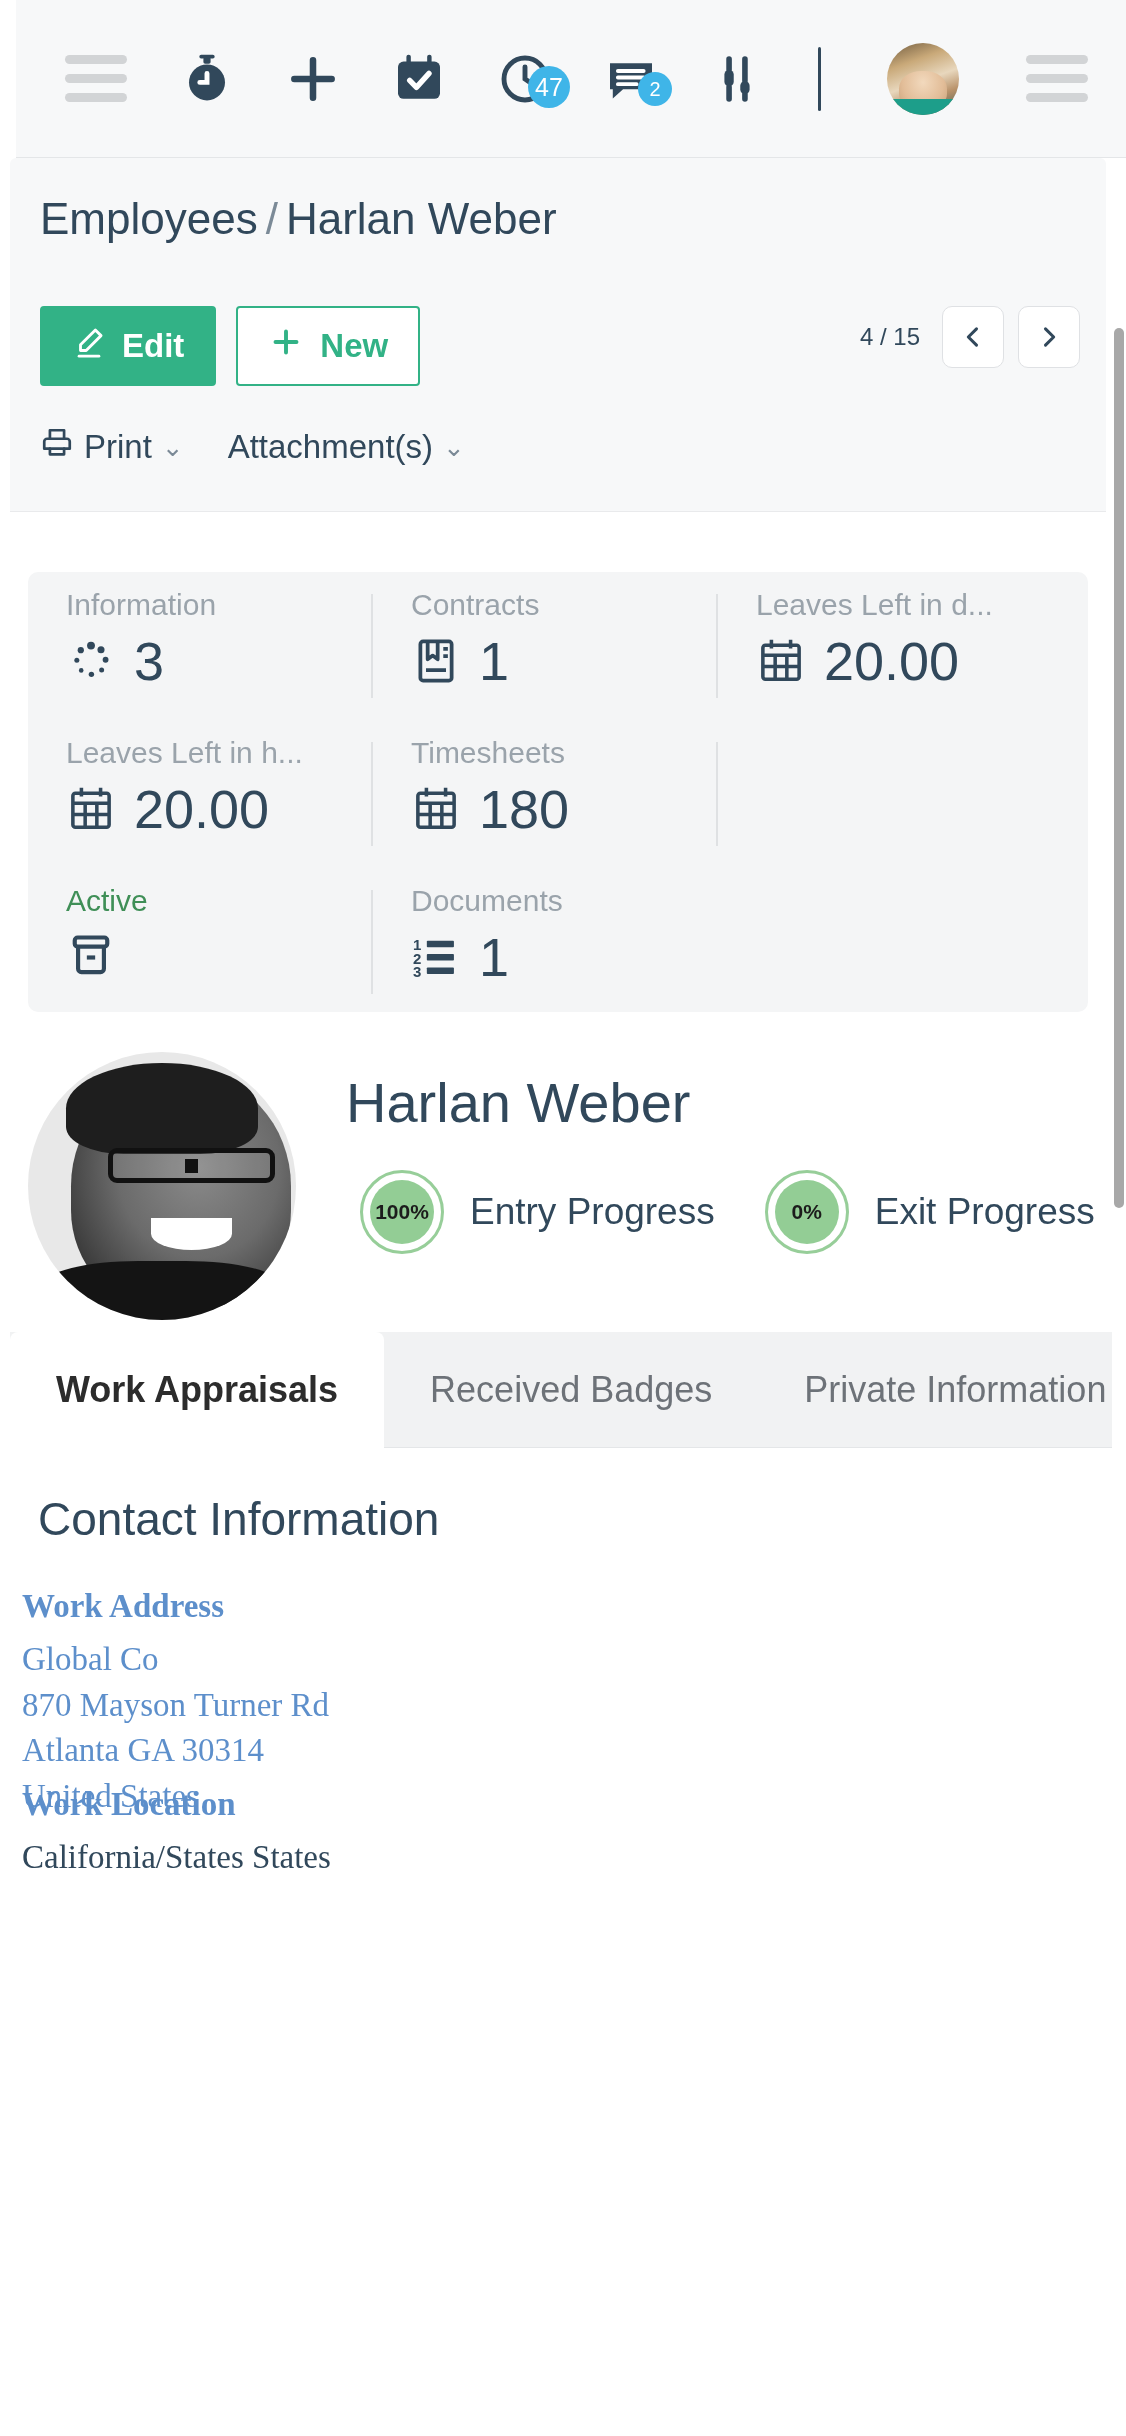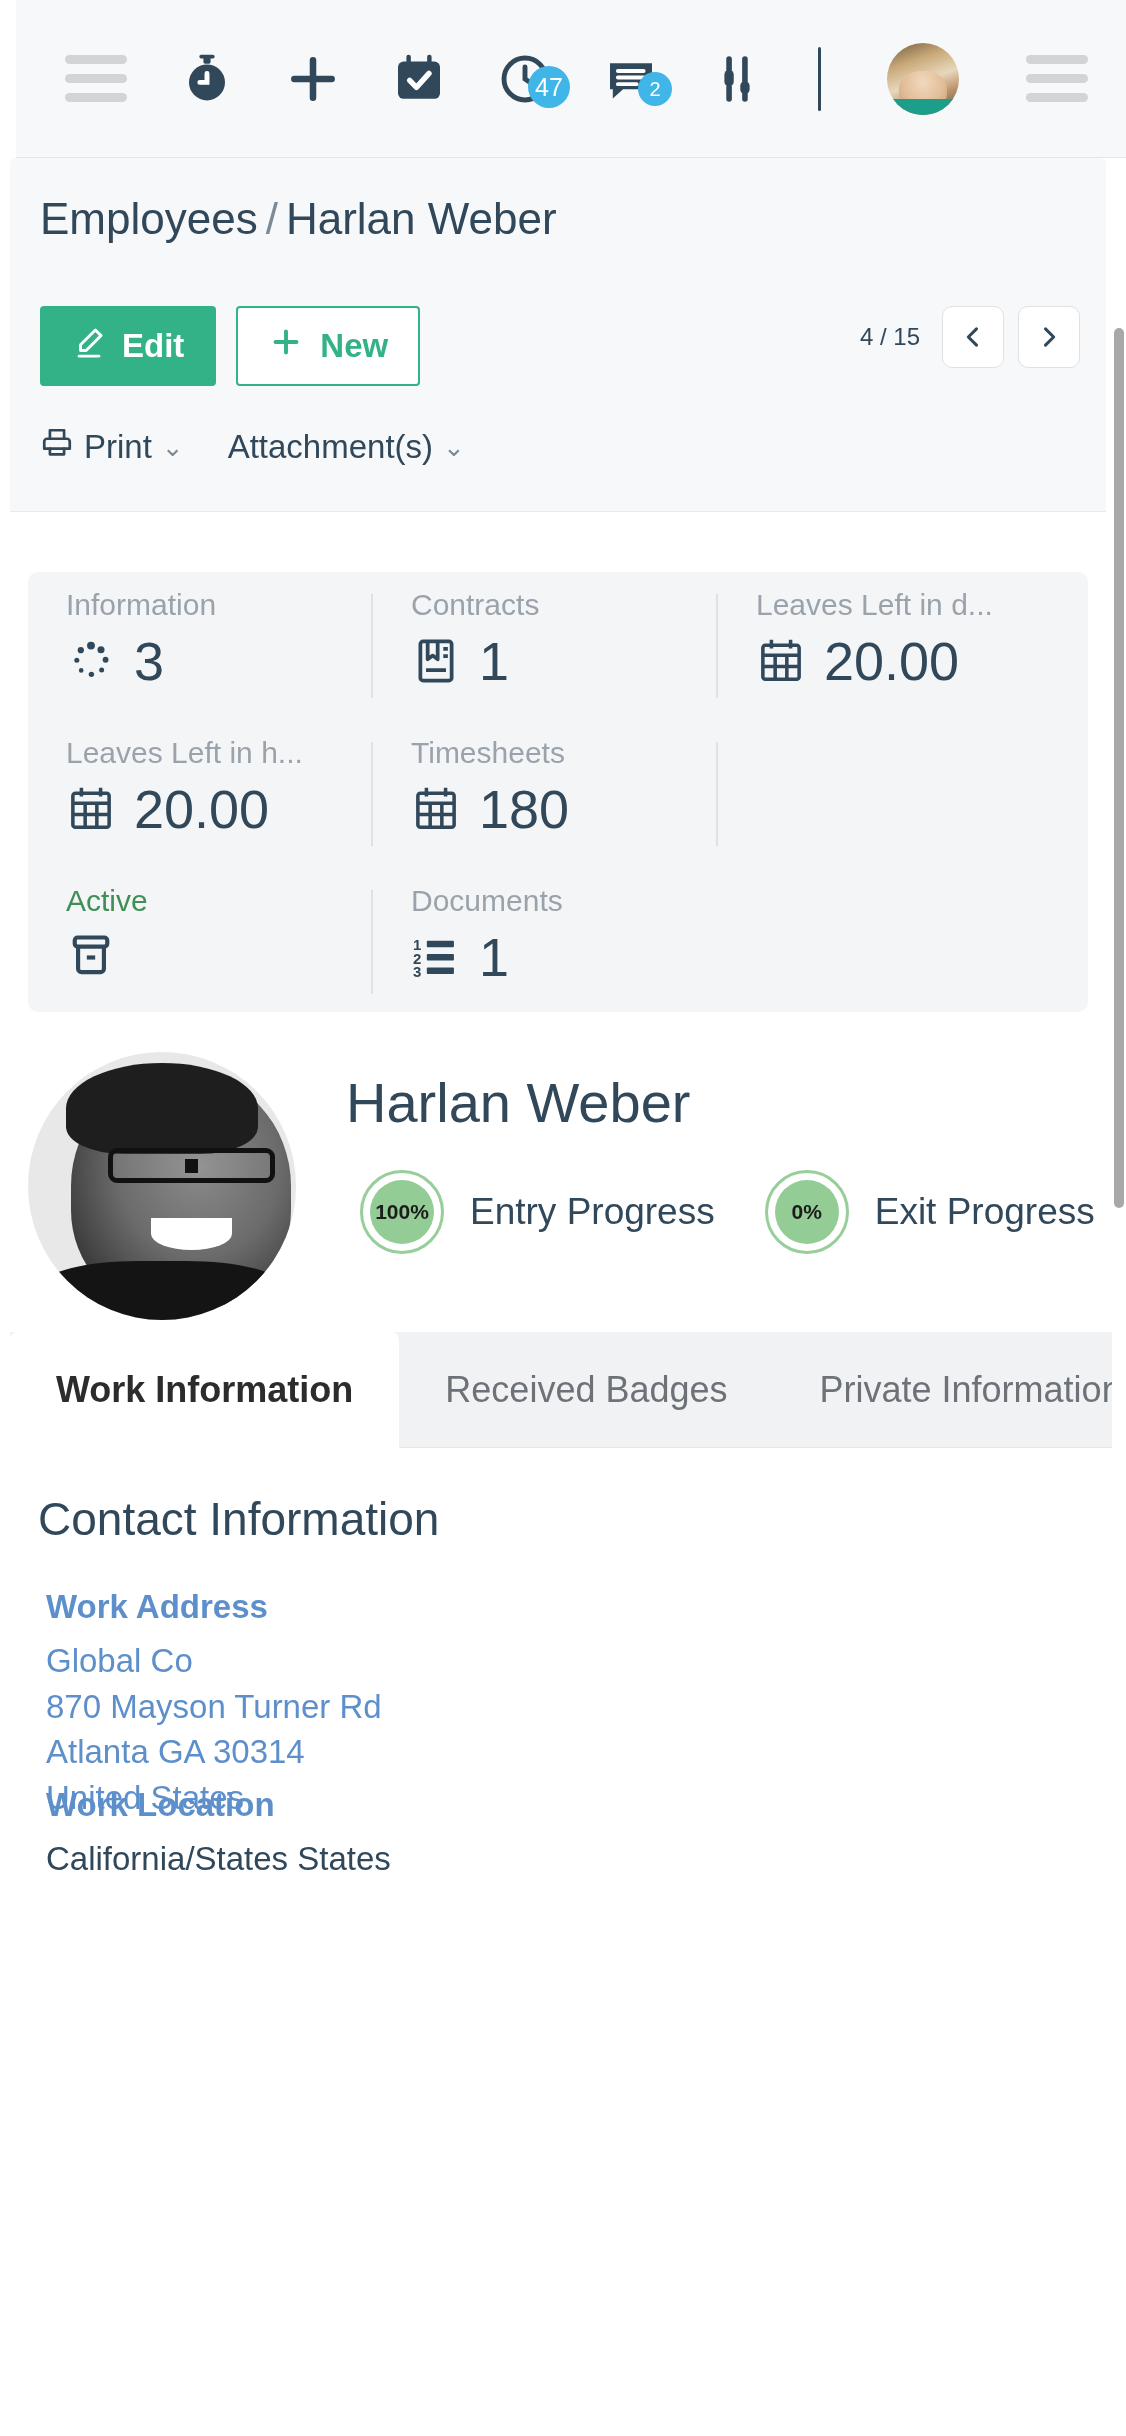--- a/index.html
+++ b/index.html
@@ -162,21 +162,21 @@
     font-size: 36px; color: #6d7278; cursor: pointer; white-space: nowrap;
   }
   .tab.active {
     background: #ffffff; color: #2c2c2c; font-weight: 700;
     border-radius: 8px 8px 0 0; margin-bottom: -1px;
   }
 
   
   .content { position: absolute; top: 1290px; left: 10px; width: 1116px; height: 900px; background: #ffffff; }
   .section-title { position: absolute; top: 44px; left: 28px; font-size: 46px; color: #31485b; }
-  .field-group { position: absolute; left: 36px; }
+  .field-group { position: absolute; left: 12px; font-family: Liberation Serif, serif; }
   .fg-address { top: 140px; }
   .fg-location { top: 338px; }
   .field-label { font-size: 33px; color: #5d8fcb; font-weight: 700; margin-bottom: 12px; white-space: nowrap; }
   .field-line { font-size: 33px; color: #5d8fcb; line-height: 1.38; white-space: nowrap; }
   .field-value { font-size: 33px; color: #31485b; line-height: 1.38; white-space: nowrap; }
 
   
   .scrollbar-track {
     position: absolute; top: 158px; right: 0; width: 14px; height: 2190px; background: #ffffff;
   }
@@ -456,21 +456,21 @@
         </div>
         <span class="prog-label">Entry Progress</span>
         <div class="prog-ring">
           <div class="prog-inner">0%</div>
         </div>
         <span class="prog-label">Exit Progress</span>
       </div>
     </div>
 
     <div class="tabs">
-      <div class="tab active">Work Information</div>
+      <div class="tab active">Work Appraisals</div>
       <div class="tab">Received Badges</div>
       <div class="tab">Private Information</div>
     </div>
 
     <div class="content">
       <div class="section-title">Contact Information</div>
 
       <div class="field-group fg-address">
         <div class="field-label">Work Address</div>
         <div class="field-line">Global Co</div>

